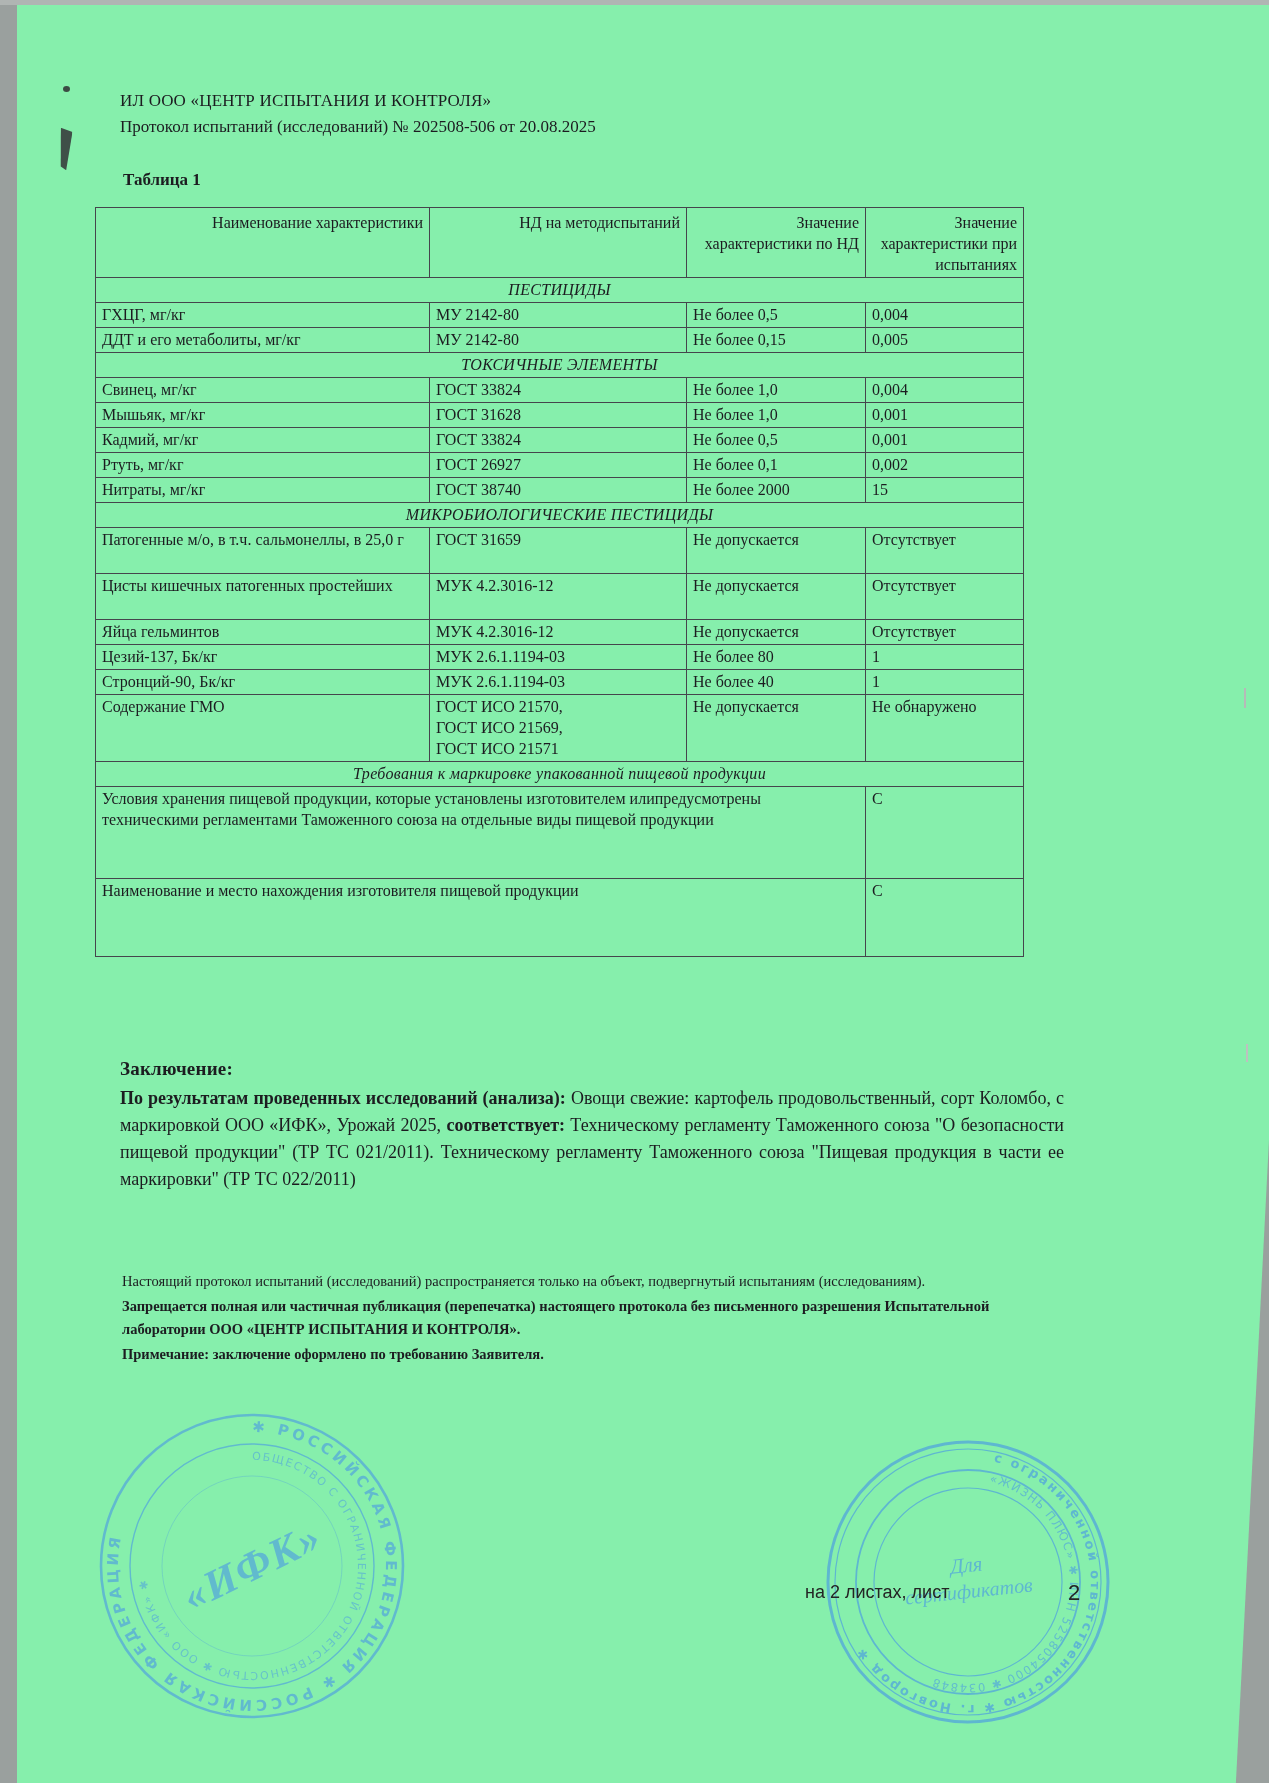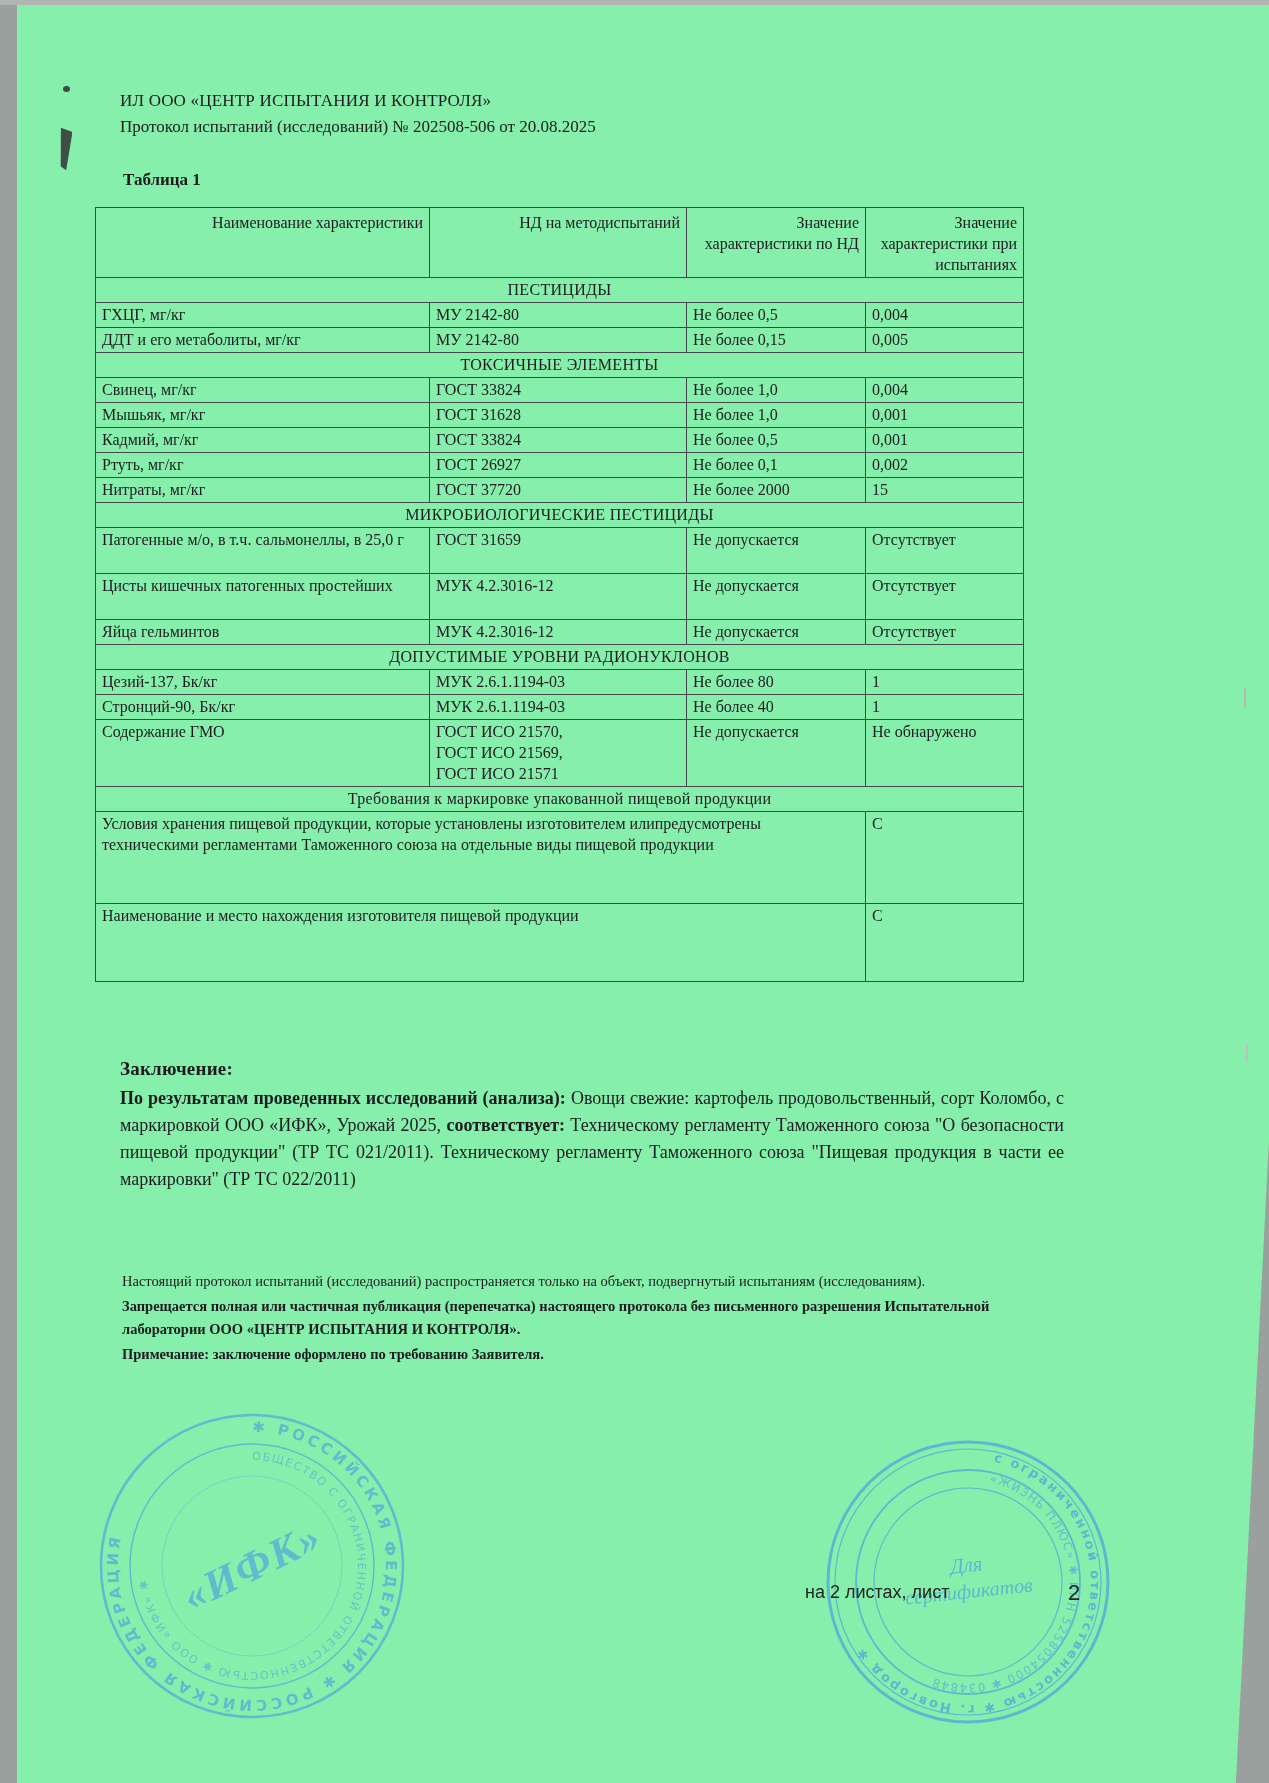--- a/index.html
+++ b/index.html
@@ -27,21 +27,21 @@
   table.t{border-collapse:collapse;width:928px;table-layout:fixed;font-size:16px;}
   table.t th,table.t td{border:1px solid #45454c;padding:1px 6px 2px;vertical-align:top;line-height:21px;
                         overflow:hidden;}
   table.t thead tr{height:64px;}
   table.t thead th{font-weight:normal;text-align:right;padding-top:4px;}
   tr.s{height:25px;}
   tr.h2{height:46px;}
   tr.h3{height:66px;}
   tr.m1{height:92px;}
   tr.m2{height:78px;}
-  td.sec{text-align:center;letter-spacing:.3px;}
+  td.sec{text-align:center;letter-spacing:.3px;font-style:italic;}
   td.prewrap{white-space:pre-line;}
   td.cval{padding-left:9px;}
 
   
   .conclusion{position:absolute;left:120px;top:1058px;width:944px;}
   .conclusion h2{margin:0 0 5px 0;font-size:19px;letter-spacing:.2px;}
   .conclusion p{margin:0;font-size:18px;line-height:27px;text-align:justify;}
   .b{font-weight:bold;}
 
   
@@ -135,21 +135,21 @@
           <td>0,001</td>
         </tr>
         <tr class="s">
           <td>Ртуть, мг/кг</td>
           <td>ГОСТ 26927</td>
           <td>Не более 0,1</td>
           <td>0,002</td>
         </tr>
         <tr class="s">
           <td>Нитраты, мг/кг</td>
-          <td>ГОСТ 37720</td>
+          <td>ГОСТ 38740</td>
           <td>Не более 2000</td>
           <td>15</td>
         </tr>
         <tr class="s">
             <td class="sec" colspan="4">МИКРОБИОЛОГИЧЕСКИЕ ПЕСТИЦИДЫ</td>
           </tr>
         <tr class="h2">
           <td>Патогенные м/о, в т.ч. сальмонеллы, в 25,0 г</td>
           <td>ГОСТ 31659</td>
           <td>Не допускается</td>
@@ -160,23 +160,20 @@
           <td>МУК 4.2.3016-12</td>
           <td>Не допускается</td>
           <td>Отсутствует</td>
         </tr>
         <tr class="s">
           <td>Яйца гельминтов</td>
           <td>МУК 4.2.3016-12</td>
           <td>Не допускается</td>
           <td>Отсутствует</td>
         </tr>
-        <tr class="s">
-            <td class="sec" colspan="4">ДОПУСТИМЫЕ УРОВНИ РАДИОНУКЛОНОВ</td>
-          </tr>
         <tr class="s">
           <td>Цезий-137, Бк/кг</td>
           <td>МУК 2.6.1.1194-03</td>
           <td>Не более 80</td>
           <td>1</td>
         </tr>
         <tr class="s">
           <td>Стронций-90, Бк/кг</td>
           <td>МУК 2.6.1.1194-03</td>
           <td>Не более 40</td>

